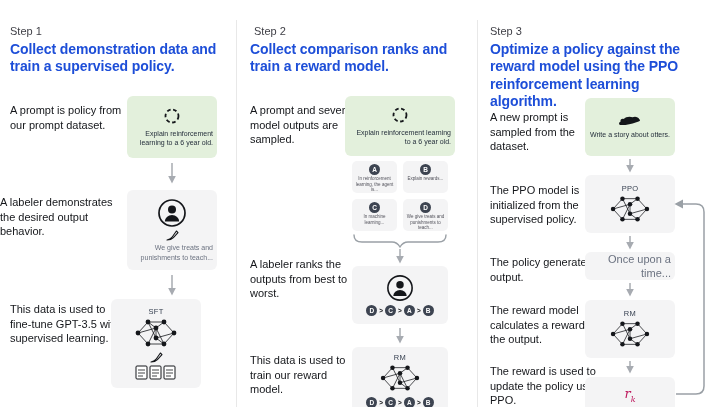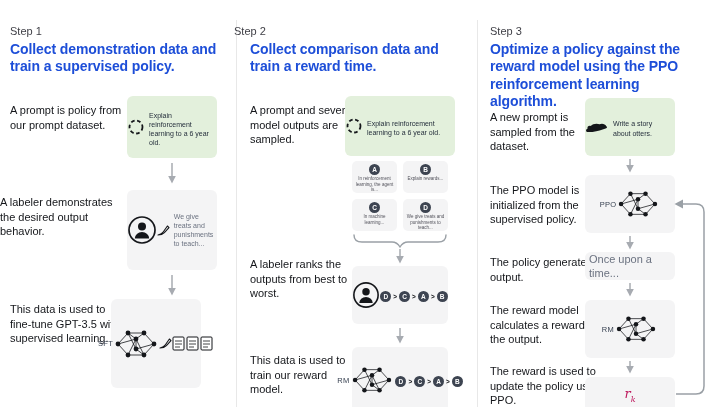--- a/index.html
+++ b/index.html
@@ -7,21 +7,21 @@
     --divider:#e8e8e8; --ink:#111418; --muted:#6b7280; --steplbl:#3f3f46;
   }
   *{margin:0;padding:0;box-sizing:border-box;}
   html,body{background:#fff;}
   .canvas{position:relative;width:720px;height:407px;background:#fff;overflow:hidden;
     font-family:"Liberation Sans","DejaVu Sans",sans-serif;color:var(--ink);margin-top:20px;}
   .divider{position:absolute;top:0;width:1px;height:396px;background:var(--divider);}
   .step-label{position:absolute;font-size:11px;color:var(--steplbl);}
   .step-title{position:absolute;font-size:14px;font-weight:700;line-height:1.24;color:#1d4ed8;letter-spacing:-0.1px;}
   .desc{position:absolute;font-size:11px;line-height:1.32;color:#14161a;}
-  .box{position:absolute;border-radius:6px;display:flex;flex-direction:row;align-items:center;justify-content:center;text-align:left;}
+  .box{position:absolute;border-radius:6px;display:flex;flex-direction:column;align-items:center;justify-content:center;text-align:right;}
   .box.green{background:var(--green);}
   .box.gray{background:var(--boxgray);}
   .caption{font-size:7px;line-height:1.3;color:#1f2937;padding:0 4px;}
   .caption.gray{color:var(--muted);}
   .model-label{font-size:7.5px;color:#374151;letter-spacing:0.3px;}
   .cellgrid{position:absolute;display:grid;grid-template-columns:45px 45px;grid-auto-rows:32px;gap:6px;}
   .cell{background:var(--boxgray);border-radius:5px;display:flex;flex-direction:column;align-items:center;justify-content:flex-start;padding-top:3px;}
   .cell .letter-circle{width:11px;height:11px;border-radius:50%;background:var(--circle);color:#fff;
     font-size:6.5px;font-weight:700;display:flex;align-items:center;justify-content:center;margin-bottom:1px;}
   .cell .tiny{font-size:4.5px;line-height:1.25;color:#52525b;text-align:center;padding:0 2px;}
@@ -145,22 +145,22 @@
             <line x1="31" y1="5" x2="38" y2="5"></line>
               <line x1="31" y1="8" x2="38" y2="8"></line>
               <line x1="31" y1="11" x2="36" y2="11"></line>
           </g>
         </svg>
       </span>
     </div>
   </div>
 
   <div>
-    <div class="step-label" style="left:234px;top:5px">Step 2</div>
-    <div class="step-title" style="left:250px;top:21px;width:210px">Collect comparison data and train a reward time.</div>
+    <div class="step-label" style="left:254px;top:5px">Step 2</div>
+    <div class="step-title" style="left:250px;top:21px;width:210px">Collect comparison ranks and train a reward model.</div>
 
     <div class="desc" style="left:250px;top:83px;width:105px">A prompt and several model outputs are sampled.</div>
     <div class="desc" style="left:250px;top:237px;width:112px">A labeler ranks the outputs from best to worst.</div>
     <div class="desc" style="left:250px;top:333px;width:112px">This data is used to train our reward model.</div>
 
     <div class="box green" style="left:345px;top:76px;width:110px;height:60px">
       <span>
         <svg width="18" height="18" viewBox="0 0 18 18">
             <circle cx="9" cy="9" r="6.5" fill="none" stroke="#14161a" stroke-width="1.8" stroke-dasharray="3.6 2.6"></circle>
           </svg>

